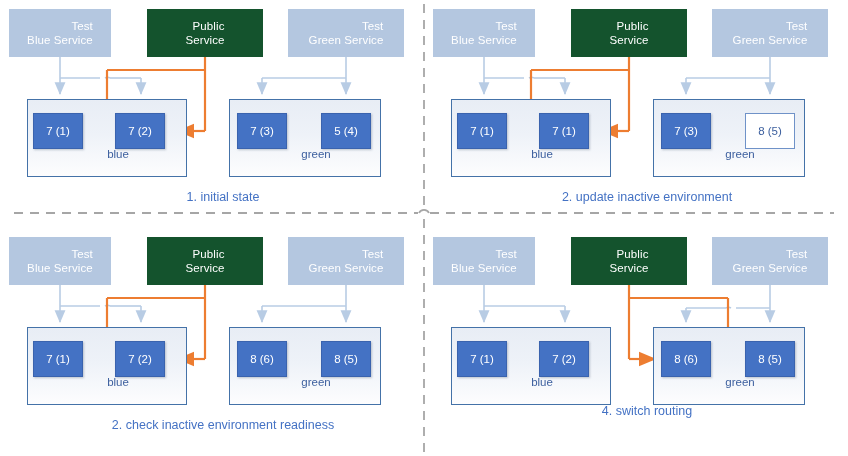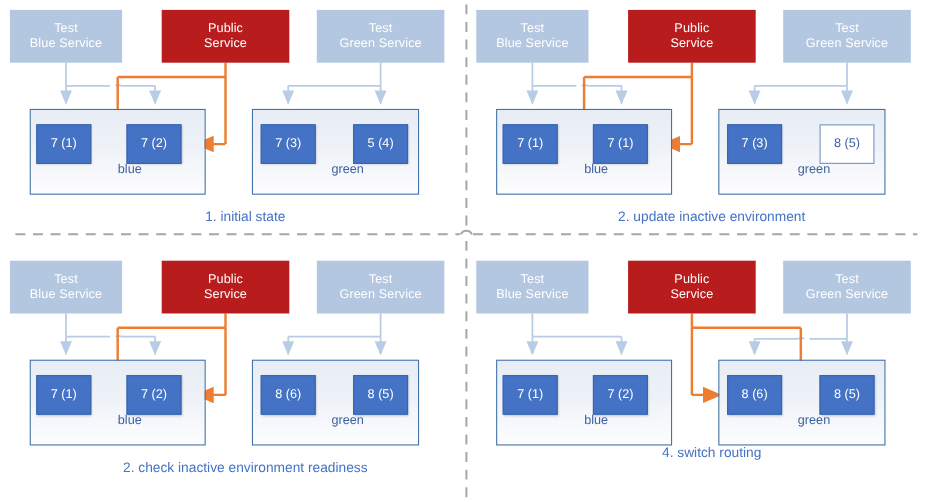--- a/index.html
+++ b/index.html
@@ -32,29 +32,29 @@
     width: 424px;
     height: 228px;
   }
   
   .svc {
     position: absolute;
     box-sizing: border-box;
     display: flex;
     align-items: center;
     justify-content: center;
-    text-align: center;
+    text-align: right;
     color: #ffffff;
     font-size: 11.5px;
     line-height: 14px;
     letter-spacing: 0.1px;
     white-space: pre-line;
   }
   .svc-light { background: #b4c7e0; }
-  .svc-dark  { background: #b91c1c; }
+  .svc-dark  { background: #14532d; }
 
   
   .env {
     position: absolute;
     box-sizing: border-box;
     border: 1px solid #4472a8;
     background: linear-gradient(to bottom, #e8edf5 0%, #eef2f8 45%, #fdfdfe 100%);
     padding-left: 11px;
   }
   .env-label {

